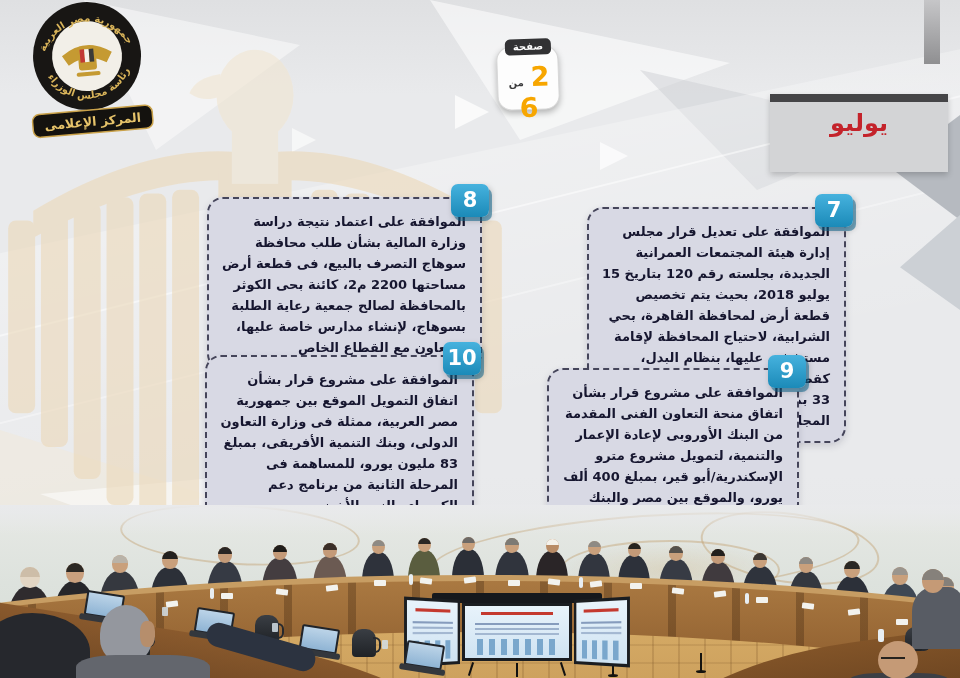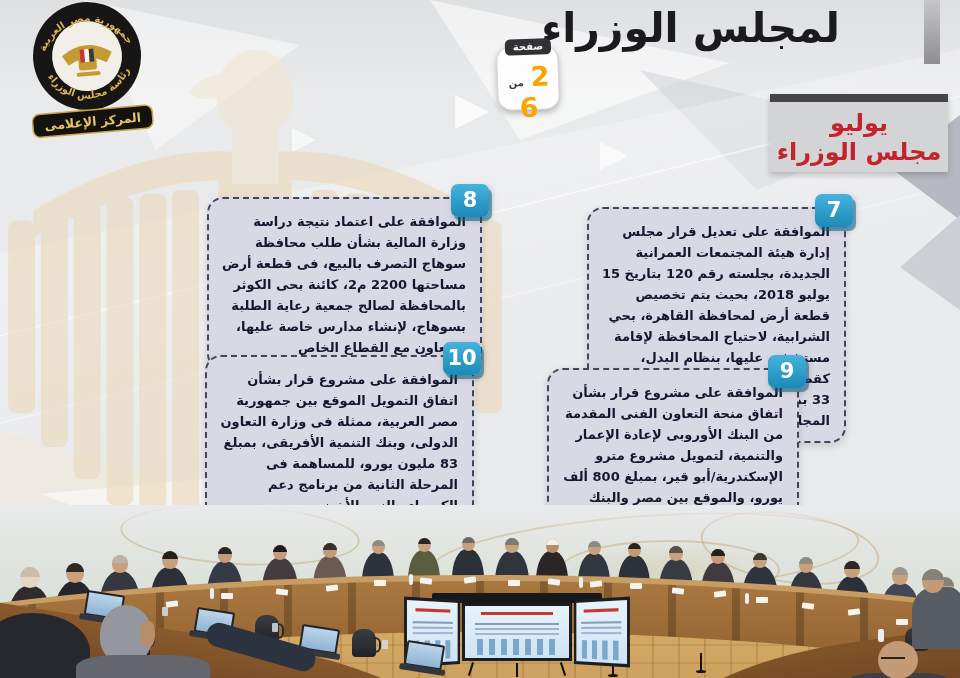--- a/index.html
+++ b/index.html
@@ -168,33 +168,31 @@
       <path d="M225 300 h70 v70 q0 40 -35 44 q-35 -4 -35 -44 z" fill="#e3d0ae"></path>
       <path d="M225 300 h23 v100 q-14 -6 -19 -22 q-4 -14 -4 -26 z" fill="#dca096" opacity=".8"></path>
       <path d="M248 300 h24 v114 q-12 2 -24 -6 z" fill="#f6f1e7"></path>
       <path d="M272 300 h23 v52 q0 34 -23 54 z" fill="#a09f9d" opacity=".75"></path>
       <rect x="238" y="416" width="14" height="72" rx="5"></rect>
       <rect x="256" y="420" width="14" height="86" rx="5"></rect>
       <rect x="274" y="416" width="14" height="72" rx="5"></rect>
     </g>
   </svg>
 
-  <div class="abs title-main">لمجلس الوزراء</div>
   <div class="abs right-strip"></div>
   <div class="abs page-badge">
     <div class="tab">صفحة</div>
     <div class="nums">
       <span class="big">2</span>
       <span class="sep">من</span>
       <span class="big">6</span>
     </div>
   </div>
   <div class="abs section-banner">
     <div>يوليو</div>
-    <div>مجلس الوزراء</div>
   </div>
 
   <svg class="abs logo" width="132" height="142" viewBox="0 0 130 142">
     <circle cx="65" cy="60" r="54" fill="#181614"></circle>
     <circle cx="65" cy="60" r="35" fill="#f2efe8"></circle>
     <path id="arcTop" d="M 20 62 A 46 46 0 0 1 110 62" fill="none"></path>
     <path id="arcBot" d="M 20 66 A 46 46 0 0 0 110 66" fill="none"></path>
     <text font-size="10" font-weight="bold" fill="#d9b45a">
       <textPath href="#arcTop" startOffset="50%" text-anchor="middle">جمهورية مصر العربية</textPath>
     </text>
@@ -216,21 +214,21 @@
   <div class="dbox box7">
     <div class="num">7</div>
     <div>الموافقة على تعديل قرار مجلس إدارة هيئة المجتمعات العمرانية الجديدة، بجلسته رقم 120 بتاريخ 15 يوليو 2018، بحيث يتم تخصيص قطعة أرض لمحافظة القاهرة، بحي الشرابية، لاحتياج المحافظة لإقامة مستشفى عليها، بنظام البدل، كقطعة أرض بديلة عن القطعة رقم 33 بمساحة 10 آلاف م2، بمنطقة المجازر، بمدينة العاشر من رمضان</div>
   </div>
   <div class="dbox box8">
     <div class="num">8</div>
     <div>الموافقة على اعتماد نتيجة دراسة وزارة المالية بشأن طلب محافظة سوهاج التصرف بالبيع، فى قطعة أرض مساحتها 2200 م2، كائنة بحى الكوثر بالمحافظة لصالح جمعية رعاية الطلبة بسوهاج، لإنشاء مدارس خاصة عليها، بالتعاون مع القطاع الخاص</div>
   </div>
   <div class="dbox box9">
     <div class="num">9</div>
-    <div>الموافقة على مشروع قرار بشأن اتفاق منحة التعاون الفنى المقدمة من البنك الأوروبى لإعادة الإعمار والتنمية، لتمويل مشروع مترو الإسكندرية/أبو قير، بمبلغ 800 ألف يورو، والموقع بين مصر والبنك</div>
+    <div>الموافقة على مشروع قرار بشأن اتفاق منحة التعاون الفنى المقدمة من البنك الأوروبى لإعادة الإعمار والتنمية، لتمويل مشروع مترو الإسكندرية/أبو قير، بمبلغ 400 ألف يورو، والموقع بين مصر والبنك</div>
   </div>
   <div class="dbox box10">
     <div class="num">10</div>
     <div>الموافقة على مشروع قرار بشأن اتفاق التمويل الموقع بين جمهورية مصر العربية، ممثلة فى وزارة التعاون الدولى، وبنك التنمية الأفريقى، بمبلغ 83 مليون يورو، للمساهمة فى المرحلة الثانية من برنامج دعم الكهرباء والنمو الأخضر</div>
   </div>
 
   <div class="abs photo" id="photo">
     <div class="orn o1"></div>
     <div class="orn o2"></div>
     <div class="orn o3"></div>

